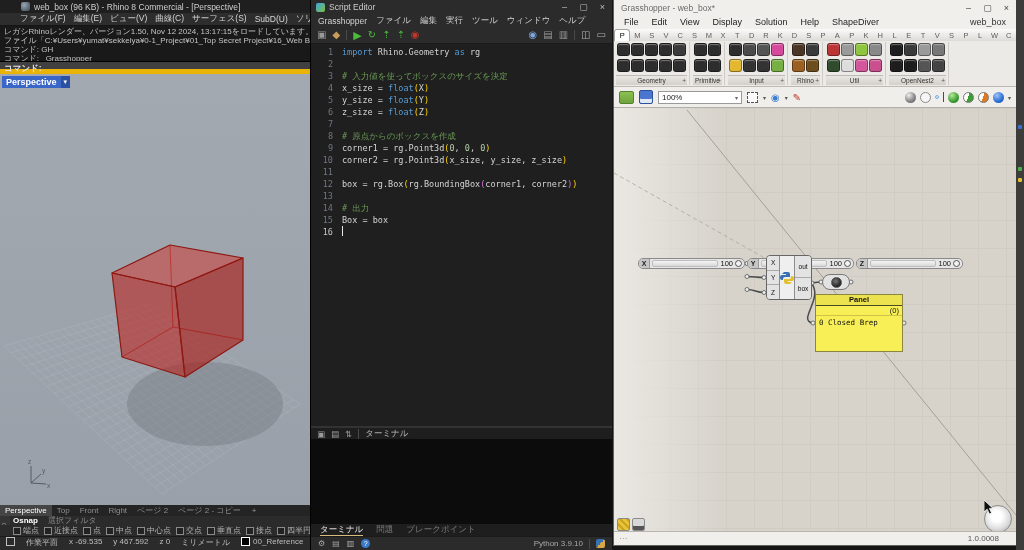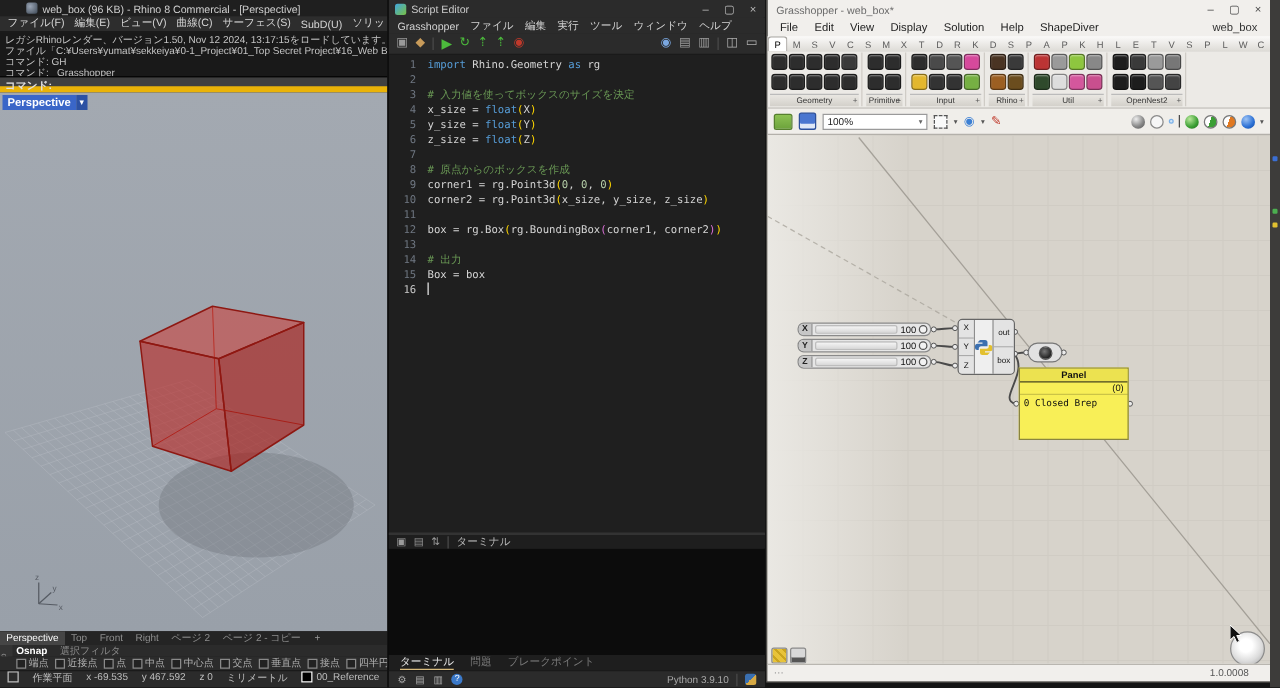--- a/index.html
+++ b/index.html
@@ -6,21 +6,21 @@
   body{width:1024px;height:550px;position:relative;overflow:hidden;
        font-family:"Liberation Sans","DejaVu Sans",sans-serif;
        -webkit-font-smoothing:antialiased;}
   .abs{position:absolute;}
   
   #rhino{left:0;top:0;width:310px;height:550px;background:#1d1d1d;}
   .r-title{left:0;top:0;width:310px;height:13px;background:#1f1f1f;color:#cfcfcf;
            font-size:8.5px;display:flex;align-items:center;gap:4px;padding-left:21px;box-sizing:border-box;}
   .r-appicon{width:9px;height:9px;border-radius:2px;background:radial-gradient(circle at 35% 35%,#9aa5b5,#3c4754);}
   .r-menu{left:0;top:13px;width:310px;height:13px;background:#2d2d2d;color:#d6d6d6;font-size:8.5px;
-          display:flex;gap:8px;align-items:center;padding:0 6px;box-sizing:border-box;white-space:nowrap;overflow:hidden;
+          display:flex;gap:8px;align-items:center;padding:0 20px;box-sizing:border-box;white-space:nowrap;overflow:hidden;
           border-bottom:1px solid #151515;}
   .r-hist{left:0;top:26px;width:310px;height:36px;background:#191919;color:#c4c4c4;font-size:8px;
           line-height:9px;padding:1px 4px;box-sizing:border-box;border-bottom:1px solid #000;overflow:hidden;white-space:nowrap;}
   .r-prompt{left:0;top:62px;width:310px;height:12px;background:#404040;color:#e2e2e2;font-size:8.5px;
             padding:1px 4px;box-sizing:border-box;border-bottom:5px solid #eab308;font-weight:bold;}
   .r-vp{left:0;top:74px;width:310px;height:431px;background:linear-gradient(#a3a9b1,#99a0a9);overflow:hidden;}
   .vp-label{left:2px;top:2px;display:flex;z-index:3;}
   .vp-label .txt{background:#3a66c8;color:#fff;font-weight:bold;font-size:9px;padding:1px 4px;}
   .vp-label .dd{background:#2c51a3;color:#fff;font-size:7px;padding:1px 3px;display:flex;align-items:center;}
   .r-vptabs{left:0;top:505px;width:310px;height:11px;background:#242424;display:flex;align-items:stretch;
@@ -118,21 +118,21 @@
   .sp-half{background:linear-gradient(110deg,#fff 45%,#3a9e33 45%);border:1px solid #777;box-sizing:border-box;}
   .sp-orange{background:linear-gradient(110deg,#fff 45%,#e07820 45%);border:1px solid #777;box-sizing:border-box;}
   .sp-blue{background:radial-gradient(circle at 35% 30%,#9ec4f5,#2a6fd4 60%,#174a99);}
   .g-canvas{left:0;top:108px;width:402px;height:423px;background:#d7d3cb;overflow:hidden;}
   .g-grid{left:0;top:0;width:402px;height:423px;opacity:.45;
      background-image:linear-gradient(#c8c4bc 1px,transparent 1px),linear-gradient(90deg,#c8c4bc 1px,transparent 1px);
      background-size:28px 28px;}
   .g-fade{left:0;top:0;width:110px;height:423px;background:linear-gradient(90deg,#eae8e3,rgba(234,232,227,0));}
   #wires{left:0;top:0;width:402px;height:423px;}
   
-  .sliders{left:24px;top:150px;display:flex;flex-direction:column;gap:2px;justify-content:space-between;}
+  .sliders{left:24px;top:150px;display:flex;flex-direction:row;gap:2px;justify-content:space-between;}
   .slider{width:107px;height:11px;background:#e6e6e6;border:1px solid #8a8a8a;border-radius:5px;
           display:flex;align-items:center;box-sizing:border-box;overflow:hidden;}
   .s-label{width:10px;background:#c6c6c6;border-right:1px solid #9a9a9a;font-size:7px;font-weight:bold;color:#222;
            text-align:center;align-self:stretch;line-height:9px;}
   .s-groove{flex:1;height:5px;margin:0 2px;background:linear-gradient(#f5f5f5,#d8d8d8);border:1px solid #bdbdbd;border-radius:2px;}
   .s-value{font-size:7.5px;color:#111;}
   .s-knob{width:5px;height:5px;border:1px solid #555;border-radius:50%;background:#f2f2f2;margin:0 2px;}
   
   .gcomp{left:152px;top:147px;width:46px;height:45px;background:#c9c9c9;border:1px solid #666;border-radius:4px;
          display:flex;box-sizing:border-box;overflow:hidden;}

